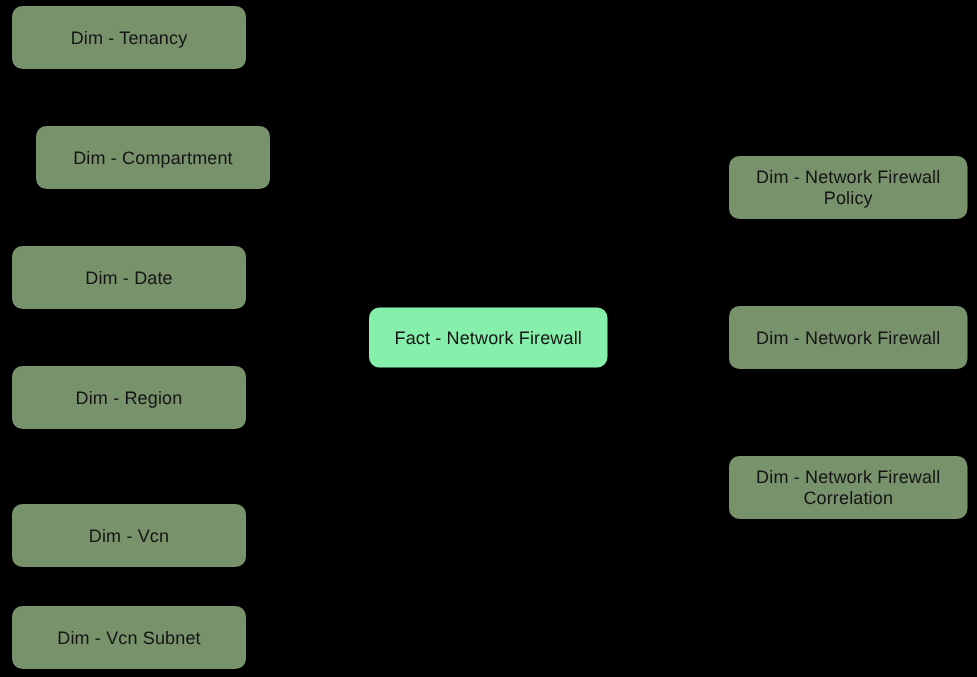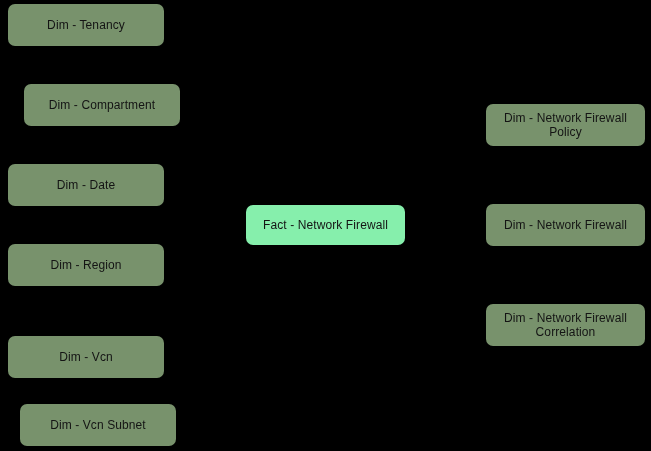--- a/index.html
+++ b/index.html
@@ -51,19 +51,19 @@
 </style>
 </head>
 <body>
 
 <div id="canvas">
     <div class="node dim" style="left: 8px; top: 4px; width: 156px; height: 42px;"><span class="node-label">Dim - Tenancy</span></div>
     <div class="node dim" style="left: 24px; top: 84px; width: 156px; height: 42px;"><span class="node-label">Dim - Compartment</span></div>
     <div class="node dim" style="left: 8px; top: 164px; width: 156px; height: 42px;"><span class="node-label">Dim - Date</span></div>
     <div class="node dim" style="left: 8px; top: 244px; width: 156px; height: 42px;"><span class="node-label">Dim - Region</span></div>
     <div class="node dim" style="left: 8px; top: 336px; width: 156px; height: 42px;"><span class="node-label">Dim - Vcn</span></div>
-    <div class="node dim" style="left: 8px; top: 404px; width: 156px; height: 42px; margin-left: 12px;"><span class="node-label">Dim - Vcn Subnet</span></div>
+    <div class="node dim" style="left: 8px; top: 404px; width: 156px; height: 42px;"><span class="node-label">Dim - Vcn Subnet</span></div>
     <div class="node fact" style="left: 246px; top: 205px; width: 159px; height: 40px;"><span class="node-label">Fact - Network Firewall</span></div>
     <div class="node dim" style="left: 486px; top: 104px; width: 159px; height: 42px; justify-content: center;"><span class="node-label">Dim - Network Firewall Policy</span></div>
     <div class="node dim" style="left: 486px; top: 204px; width: 159px; height: 42px;"><span class="node-label">Dim - Network Firewall</span></div>
     <div class="node dim" style="left: 486px; top: 304px; width: 159px; height: 42px;"><span class="node-label">Dim - Network Firewall
 Correlation</span></div>
   </div>
 
 </body></html>

